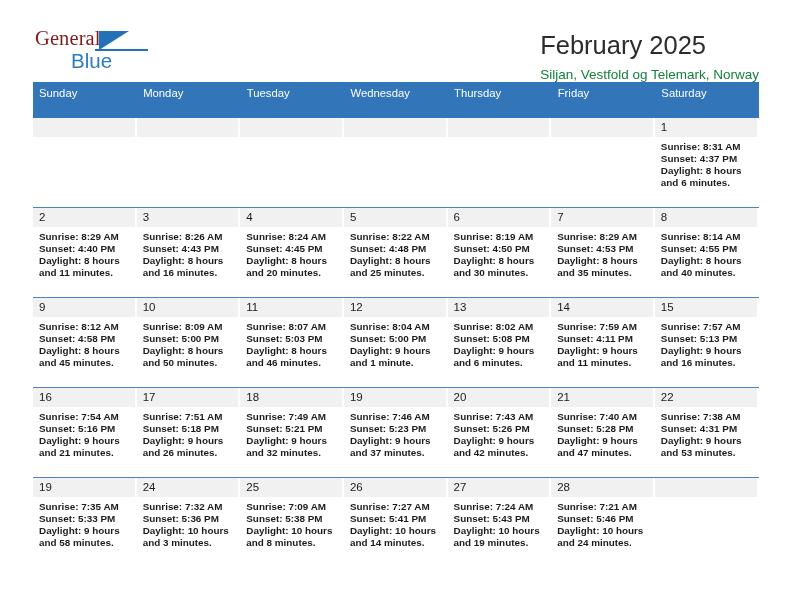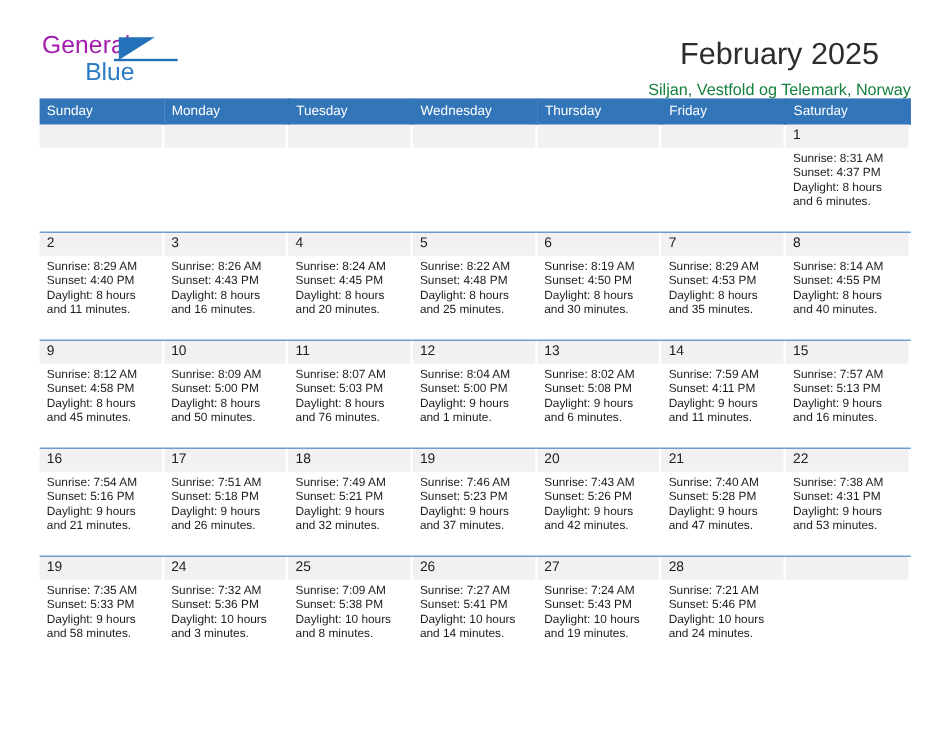--- a/index.html
+++ b/index.html
@@ -33,24 +33,25 @@
   }
   .logo {
     position: relative;
     width: 116px;
     height: 46px;
     line-height: 1;
     padding-left: 2px;
   }
   .logo-general {
     font-size: 20.5px;
-    color: #a21caf;
+    color: #7f1d1d;
     letter-spacing: .1px;
     display: block;
     height: 22px;
+    font-family: Liberation Serif, serif;
   }
   .logo-blue {
     font-size: 20.5px;
     color: #2b7cc4;
     display: block;
     margin-top: 1px;
     margin-left: 36px;
     height: 22px;
   }
   .logo-tri {
@@ -65,21 +66,21 @@
   .logo-bar {
     position: absolute;
     left: 62px;
     top: 21px;
     width: 53px;
     height: 2px;
     background: #2372b9;
   }
 
   .title-wrap {
-    text-align: center;
+    text-align: left;
     padding-top: 2px;
   }
   .month-title {
     font-size: 25.5px;
     color: #2c2c2c;
     line-height: 30px;
     white-space: nowrap;
   }
   .location {
     font-size: 13.5px;
@@ -95,21 +96,21 @@
     width: 726px;
     border-collapse: collapse;
     table-layout: fixed;
   }
   .calendar th {
     background: #3275b9;
     color: #ffffff;
     font-size: 11.3px;
     font-weight: normal;
     text-align: left;
-    padding: 5px 0 5px 6px;
+    padding: 5px 0 19px 6px;
     height: 11px;
     border-right: 1px solid #3275b9;
   }
   .week-row td {
     vertical-align: top;
     padding: 0;
     border-top: 1px solid #4a86c5;
     height: 89px;
     box-sizing: border-box;
   }
@@ -132,20 +133,21 @@
   }
   .cell.empty .daynum {
     background: #f1f1f1;
     color: transparent;
   }
   .info {
     padding: 4px 4px 0 6px;
     font-size: 9.9px;
     line-height: 12.1px;
     color: #1c1c1c;
+    font-weight: bold;
   }
   .info div { white-space: nowrap; }
 </style>
 </head>
 <body>
 
 <div class="page">
 
   <div class="topbar">
 
@@ -321,21 +323,21 @@
               </div>
             </div>
           </td>
           <td>
             <div class="cell">
               <div class="daynum">11</div>
               <div class="info">
                 <div>Sunrise: 8:07 AM</div>
                 <div>Sunset: 5:03 PM</div>
                 <div>Daylight: 8 hours</div>
-                <div>and 76 minutes.</div>
+                <div>and 46 minutes.</div>
               </div>
             </div>
           </td>
           <td>
             <div class="cell">
               <div class="daynum">12</div>
               <div class="info">
                 <div>Sunrise: 8:04 AM</div>
                 <div>Sunset: 5:00 PM</div>
                 <div>Daylight: 9 hours</div>

